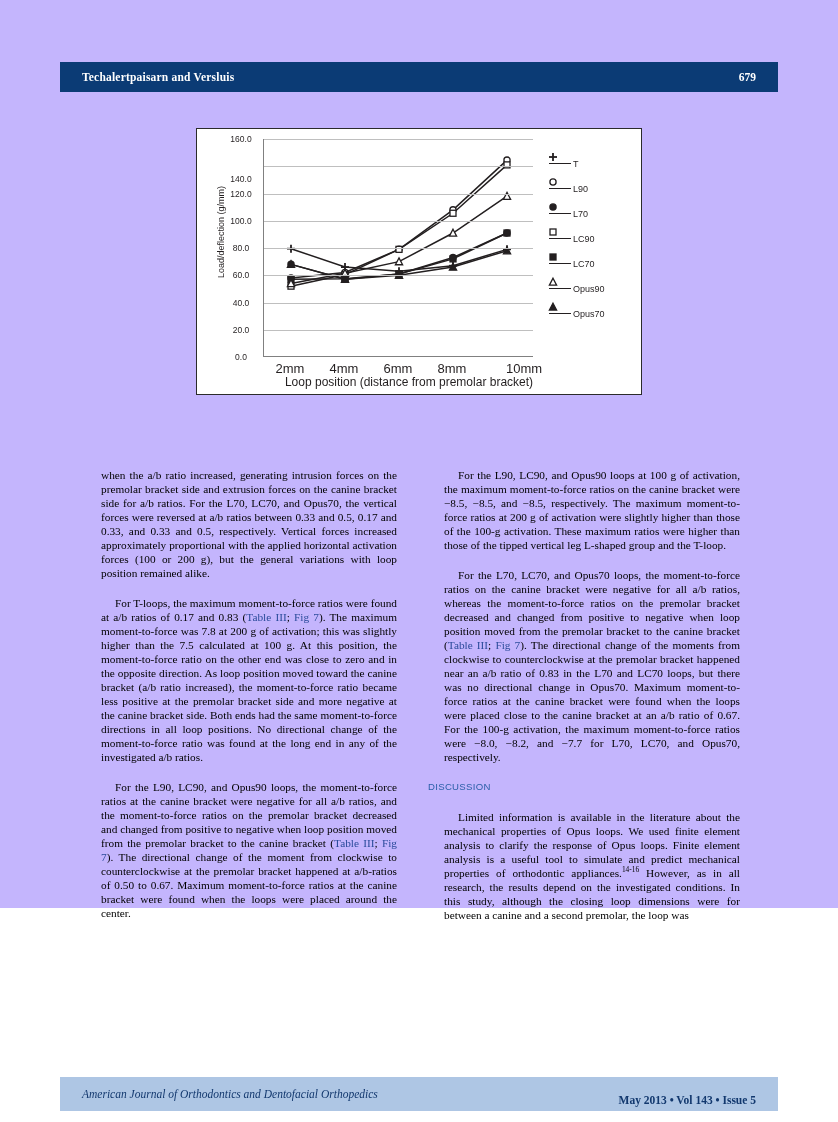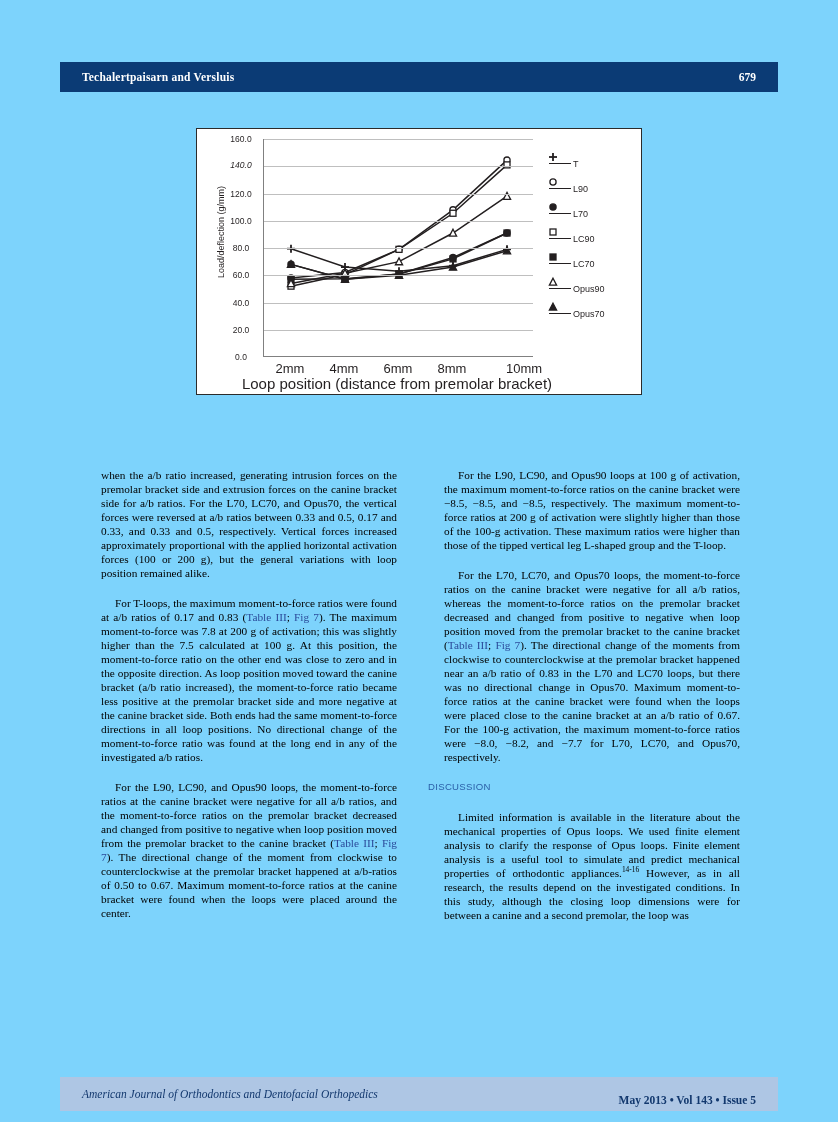--- a/index.html
+++ b/index.html
@@ -6,22 +6,22 @@
   body{
     width:838px;height:1122px;
     background:#ffffff;
     font-family:"Liberation Serif", serif;
     color:#000;
     position:relative;
     overflow:hidden;
   }
   .page{
     position:absolute;
-    left:0;top:0;width:838px;height:1122px;
-    background:#7dd3fc;
+    left:0;top:0;width:838px;height:908px;
+    background:#c4b5fd;
   }
   
   .header-bar{
     position:absolute;
     left:60px;top:62px;width:718px;height:30px;
     background:#0b3b75;
     display:flex;align-items:center;justify-content:space-between;
     box-sizing:border-box;
     padding:0 22px;
   }
@@ -86,24 +86,24 @@
     position:absolute;
     top:232px;
     font-family:"Liberation Sans", sans-serif;
     font-size:13px;
     color:#231f20;
     transform:translateX(-50%);
     white-space:nowrap;
   }
   .xlabel{
     position:absolute;
-    left:40px;top:246px;width:320px;
+    left:52px;top:246px;width:320px;
     text-align:center;
     font-family:"Liberation Sans", sans-serif;
-    font-size:15px;
+    font-size:12px;
     color:#231f20;
   }
   .legend{
     position:absolute;
     left:352px;top:22px;width:92px;
   }
   .legend-item{
     display:flex;align-items:center;
     height:25px;
     font-family:"Liberation Sans", sans-serif;
@@ -187,21 +187,21 @@
       <div class="chart-inner">
         <div class="ylabel">Load/deflection (g/mm)</div>
         <div class="ytick-holder" id="ytick-holder">
             <div class="ytick" style="top: 228px;">0.0</div>
             <div class="ytick" style="top: 200.75px;">20.0</div>
             <div class="ytick" style="top: 173.5px;">40.0</div>
             <div class="ytick" style="top: 146.25px;">60.0</div>
             <div class="ytick" style="top: 119px;">80.0</div>
             <div class="ytick" style="top: 91.75px;">100.0</div>
             <div class="ytick" style="top: 64.5px;">120.0</div>
-            <div class="ytick" style="top: 36px; font-style: italic;">140.0</div>
+            <div class="ytick" style="top: 50px;">140.0</div>
             <div class="ytick" style="top: 10px;">160.0</div>
           </div>
         <div class="plot" id="plot">
           <svg id="chart-svg" width="270" height="218" style="position:absolute;left:0;top:0;overflow:visible;">
               <g>
                 <polyline points="27,109.68124999999999 81,128.075 135,132.16250000000002 189,126.71249999999999 243,110.3625" fill="none" stroke="#231f20" stroke-width="1.5"></polyline>
                 <g>
                   <line x1="23" y1="109.68124999999999" x2="31" y2="109.68124999999999" stroke="#231f20" stroke-width="1.8"></line>
                   <line x1="27" y1="105.68124999999999" x2="27" y2="113.68124999999999" stroke="#231f20" stroke-width="1.8"></line>
                 </g>

